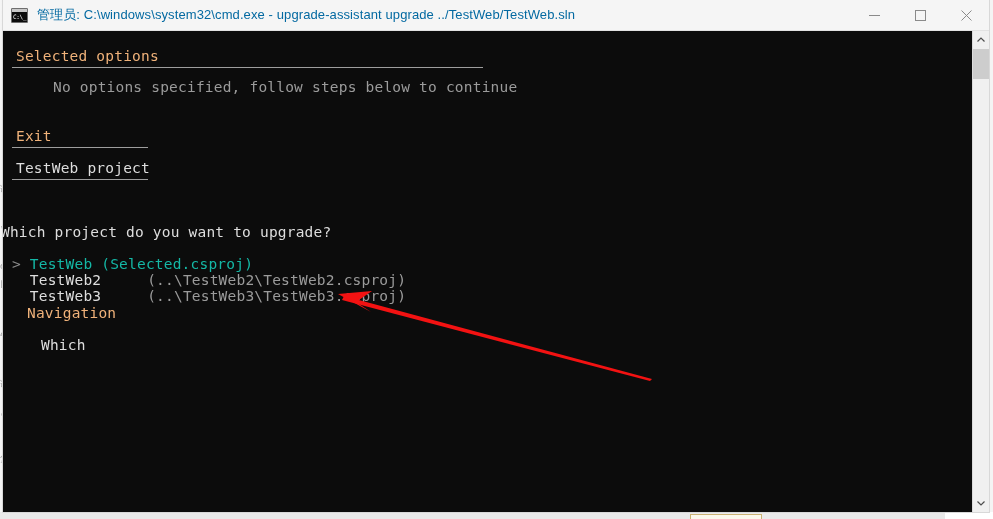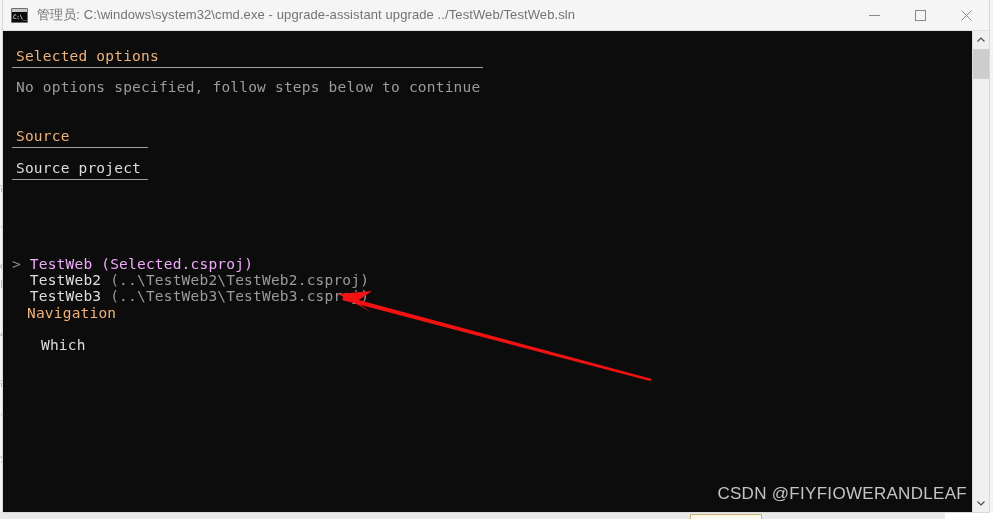--- a/index.html
+++ b/index.html
@@ -129,21 +129,21 @@
     top: 3px;
     font-family: "DejaVu Sans Mono", monospace;
     font-size: 6px;
     color: #ffffff;
     letter-spacing: -0.3px;
     line-height: 9px;
   }
   #title-text {
     font-family: "Liberation Sans", sans-serif;
     font-size: 13px;
-    color: #737373;
+    color: #0369a1;
     white-space: nowrap;
     letter-spacing: 0.1px;
   }
   .win-btns {
     position: absolute;
     right: 0;
     top: 0;
     height: 31px;
     display: flex;
     align-items: center;
@@ -170,22 +170,22 @@
   .line {
     position: absolute;
     white-space: pre;
     font-family: "DejaVu Sans Mono", monospace;
     font-size: 14.5px;
     line-height: 16px;
     letter-spacing: 0.2px;
   }
   .c-header   { color: #f0b27a; }
   .c-white    { color: #dedede; }
-  .c-dim      { color: #9b9b9b; }
-  .c-blue     { color: #f0abfc; }
+  .c-dim      { color: #9b9b9b; margin-left: 37px; }
+  .c-blue     { color: #14b8a6; }
   .c-gray     { color: #8a8a8a; }
 
   .rule {
     position: absolute;
     height: 1px;
     background: #9e9e9e;
   }
 
   
   #console-scrollbar {
@@ -294,38 +294,38 @@
       </div>
     </div>
 
     <div id="console-body">
 
       <div class="line c-header" style="left:13px; top:17px;">Selected options</div>
       <div class="rule" style="left:9px; top:36px; width:471px;"></div>
 
       <div class="line c-dim" style="left:13px; top:48px;">No options specified, follow steps below to continue</div>
 
-      <div class="line c-header" style="left:13px; top:97px;">Source</div>
+      <div class="line c-header" style="left:13px; top:97px;">Exit</div>
       <div class="rule" style="left:9px; top:116px; width:136px;"></div>
 
-      <div class="line c-white" style="left:13px; top:129px;">Source project</div>
+      <div class="line c-white" style="left:13px; top:129px;">TestWeb project</div>
       <div class="rule" style="left:9px; top:148px; width:136px;"></div>
 
+      <div class="line c-white" style="left:-2px; top:193px;">Which project do you want to upgrade?</div>
 
       <div id="choice-list">
           <div class="line" style="left: 0px; top: 225px;"><span class="c-gray"> &gt; </span><span class="c-blue">TestWeb </span><span class="c-blue">(Selected.csproj)</span></div>
           <div class="line" style="left: 0px; top: 241px;"><span class="c-gray">   </span><span class="c-white">TestWeb2 </span><span class="c-dim">(..\TestWeb2\TestWeb2.csproj)</span></div>
           <div class="line" style="left: 0px; top: 257px;"><span class="c-gray">   </span><span class="c-white">TestWeb3 </span><span class="c-dim">(..\TestWeb3\TestWeb3.csproj)</span></div>
         </div>
 
       <div class="line c-header" style="left:24px; top:274px;">Navigation</div>
 
       <div class="line c-white" style="left:38px; top:306px;">Which</div>
 
-      <div id="watermark">CSDN @FIYFIOWERANDLEAF</div>
     </div>
 
     <div id="console-scrollbar">
       <div class="sb-arrow up">
         <svg width="8" height="5" viewBox="0 0 8 5" aria-hidden="true">
           <polyline points="0.5,4.5 4,1 7.5,4.5" fill="none" stroke="#4d4d4d" stroke-width="1.2"></polyline>
         </svg>
       </div>
       <div id="sb-thumb"></div>
       <div class="sb-arrow down">

